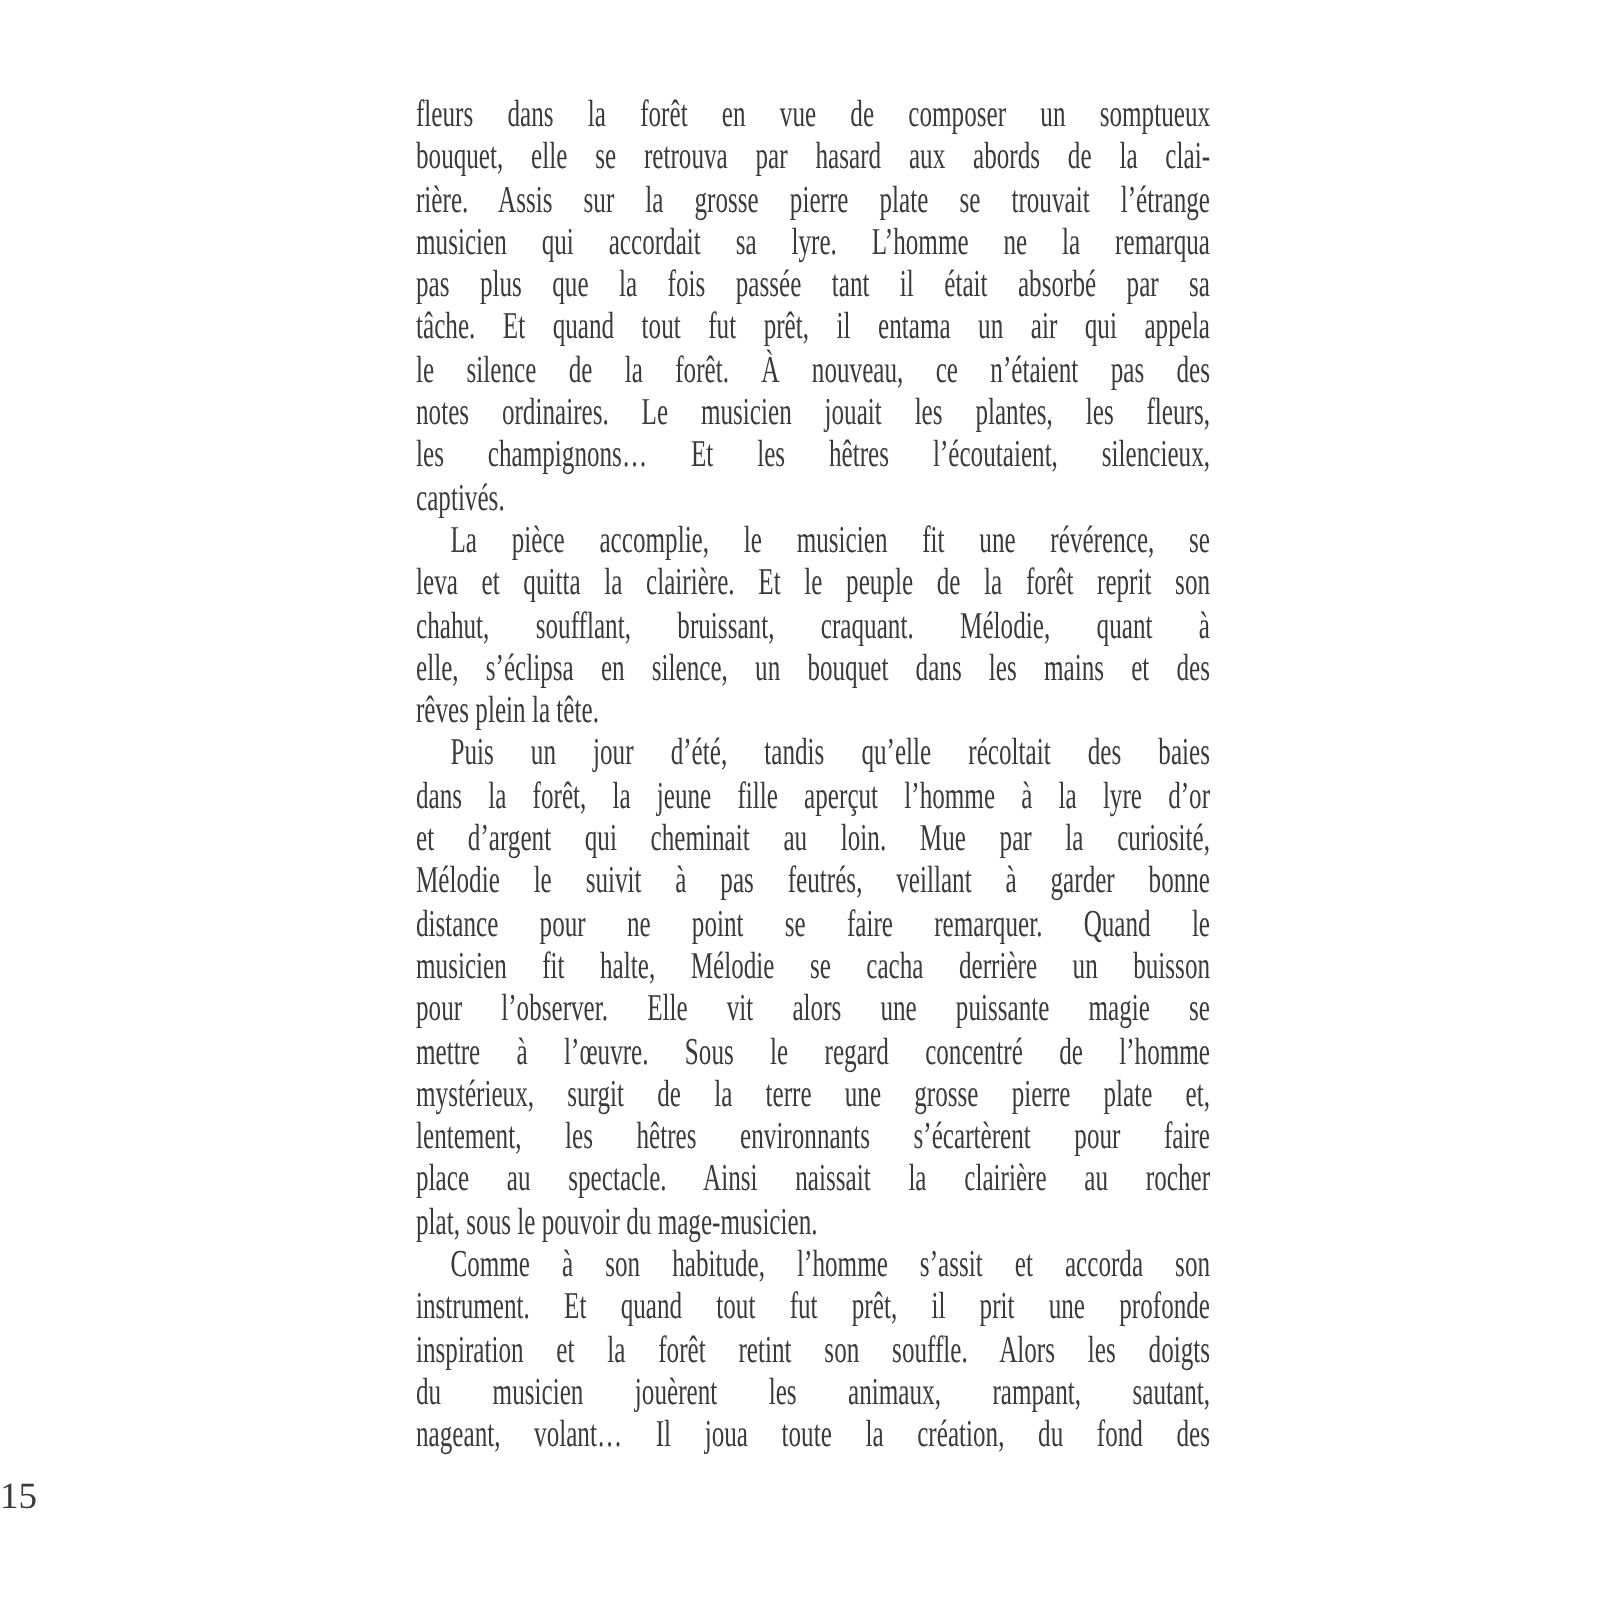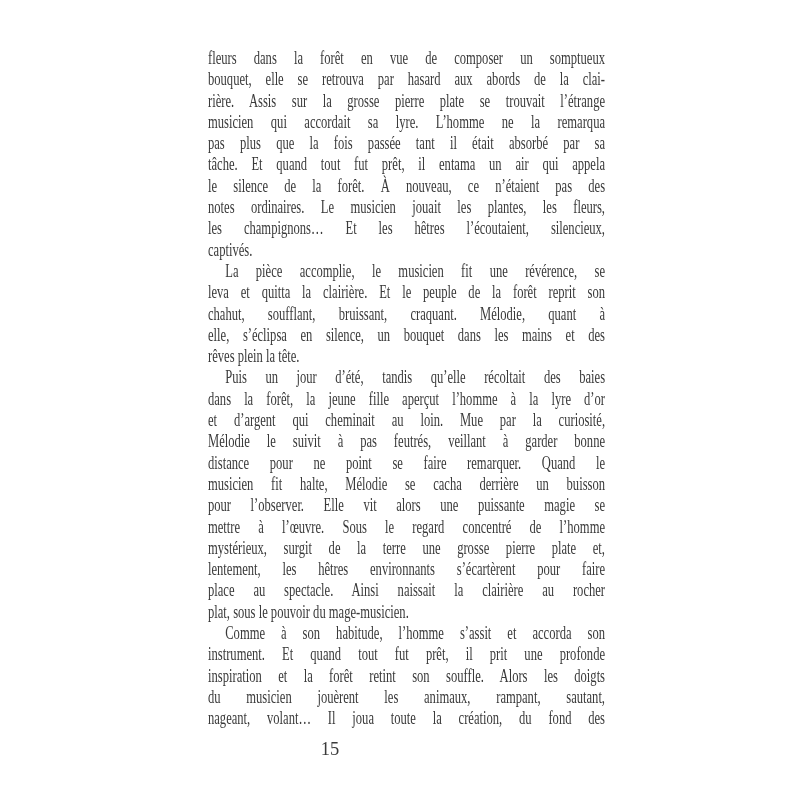--- a/index.html
+++ b/index.html
@@ -47,25 +47,23 @@
     text-align-last: left;
   }
   .line.indent {
     text-indent: 26px;
   }
   .page-number {
     position: absolute;
     left: 0;
     top: 739px;
     width: 640px;
-    text-align: center;
     font-size: 18.5px;
     line-height: 21px;
     color: #3a3a3a;
-    padding-left: 10px;
   }
 </style>
 </head>
 <body style="background: rgb(255, 255, 255);">
 
 <div class="page">
   <div class="text-column">
     <div class="text-inner" style="color: rgb(58, 58, 58);">
         <div class="line">fleurs dans la forêt en vue de composer un somptueux</div>
         <div class="line">bouquet, elle se retrouva par hasard aux abords de la clai-</div>

